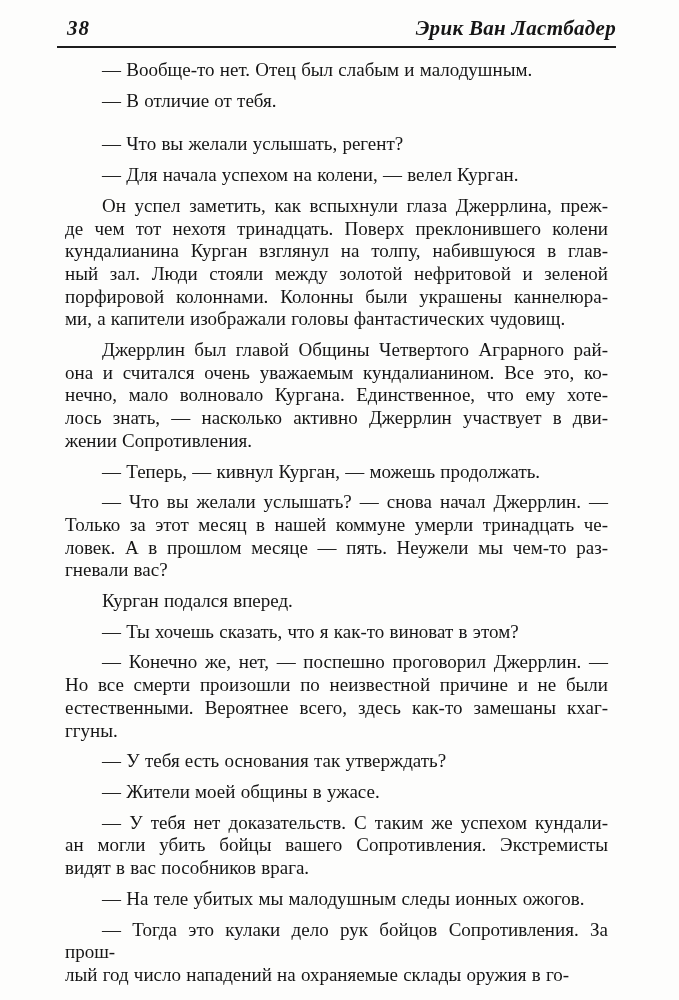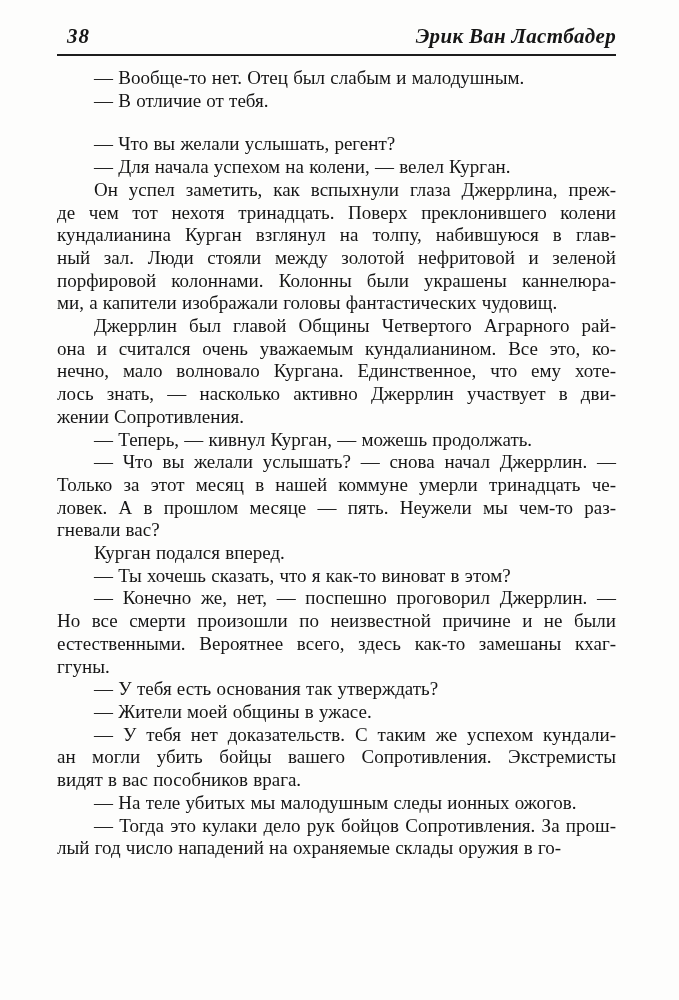--- a/index.html
+++ b/index.html
@@ -9,21 +9,21 @@
   }
   .page {
     position: relative;
     width: 679px;
     height: 1000px;
     margin: 0 auto;
     background: #fdfdfc;
     color: #161616;
     font-family: "Liberation Serif", "DejaVu Serif", serif;
     box-sizing: border-box;
-    padding: 23px 63px 0 57px;
+    padding: 15px 63px 0 57px;
     overflow: hidden;
   }
   .page-header {
     display: flex;
     justify-content: space-between;
     align-items: baseline;
     font-style: italic;
     font-size: 21px;
     line-height: 27px;
     height: 27px;
@@ -40,21 +40,21 @@
   .header-rule {
     border: 0;
     border-top: 2px solid #1d1d1d;
     margin: 4px 0 0 0;
   }
   .page-body {
     margin-top: 11px;
     font-size: 19px;
   }
   .para {
-    margin: 0;
+    margin: 8px;
   }
   .para.section-break {
     margin-top: 21px;
   }
   .line {
     line-height: 22.7px;
     text-align: justify;
     text-align-last: justify;
     white-space: normal;
     word-spacing: 0.5px;

